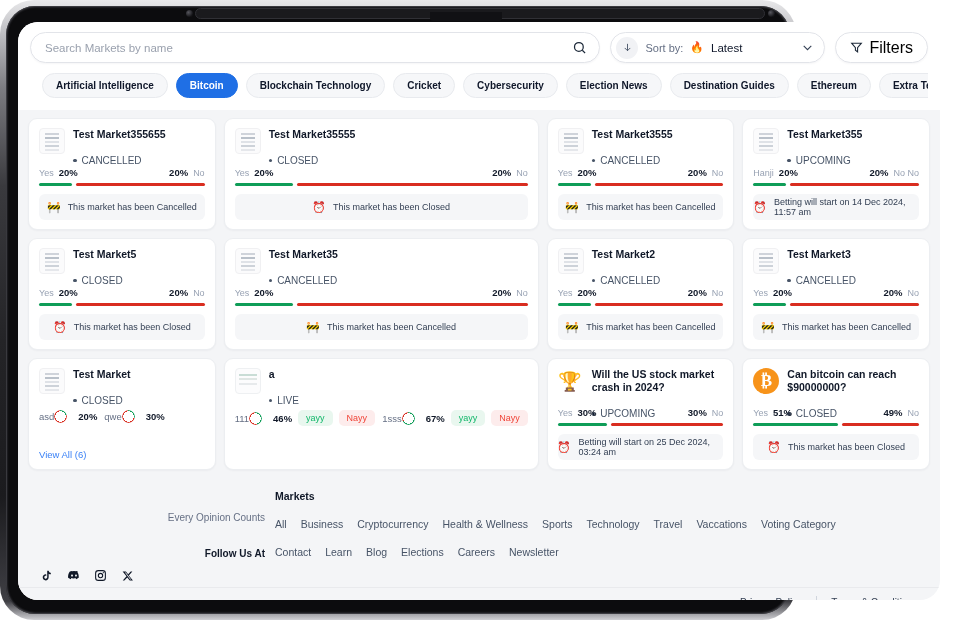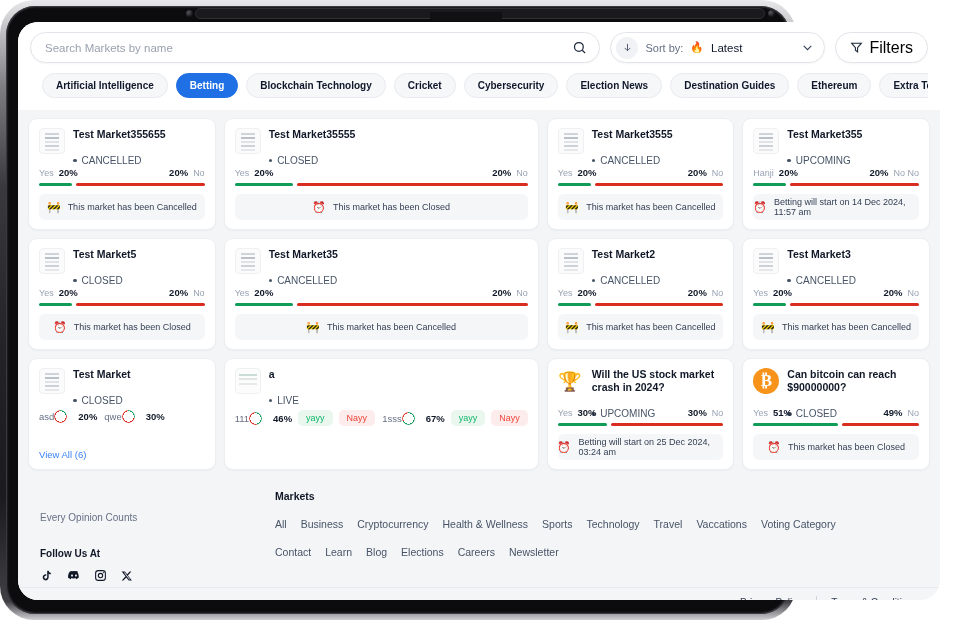--- a/index.html
+++ b/index.html
@@ -151,21 +151,21 @@
   .opt-pct { color: #101828; font-weight: bold; font-size: 9.5px; width: 30px; text-align: right; }
   .vote-btn {
     font-size: 9px; border-radius: 5px; padding: 3px 8px; margin-left: 6px;
   }
   .vote-yes { background: #e9f7ef; color: #12b76a; }
   .vote-no  { background: #fdecec; color: #f04438; }
   .view-all { margin-top: auto; font-size: 9.5px; color: #3b82f6; }
 
   
   #footer { background: #f4f5f7; padding: 10px 22px 6px 22px; display: flex; gap: 10px; }
-  #footer-left { width: 225px; padding-top: 22px; }
+  #footer-left { width: 225px; padding-top: 22px; text-align: right; }
   .tagline { font-size: 10px; color: #667085; }
   .follow-title { font-size: 10px; font-weight: bold; color: #101828; margin-top: 25px; }
   .socials { display: flex; gap: 14px; margin-top: 9px; }
   .soc { width: 13px; height: 13px; color: #101828; }
 
   .foot-group-title { font-size: 10.5px; font-weight: bold; color: #101828; }
   .foot-links { display: flex; gap: 14px; margin-top: 16px; flex-wrap: wrap; }
   .foot-links span { font-size: 10.5px; color: #475467; }
   .foot-block + .foot-block { margin-top: 14px; }
 
@@ -218,21 +218,21 @@
         <div class="filters-box">
           <svg width="13" height="13" viewBox="0 0 24 24" fill="none" stroke="#1d2939" stroke-width="2">
             <polygon points="3,4 21,4 14,12.5 14,20 10,17 10,12.5"></polygon>
           </svg>
           <span>Filters</span>
         </div>
       </div>
 
       <div id="chips">
           <div class="chip">Artificial Intelligence</div>
-          <div class="chip active">Betting</div>
+          <div class="chip active">Bitcoin</div>
           <div class="chip">Blockchain Technology</div>
           <div class="chip">Cricket</div>
           <div class="chip">Cybersecurity</div>
           <div class="chip">Election News</div>
           <div class="chip">Destination Guides</div>
           <div class="chip">Ethereum</div>
           <div class="chip">Extra Terrestrial</div>
         </div>
     </div>
 

